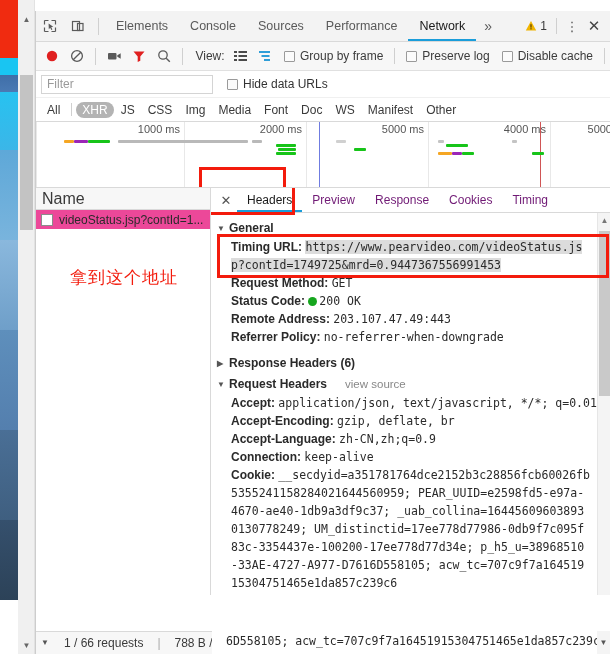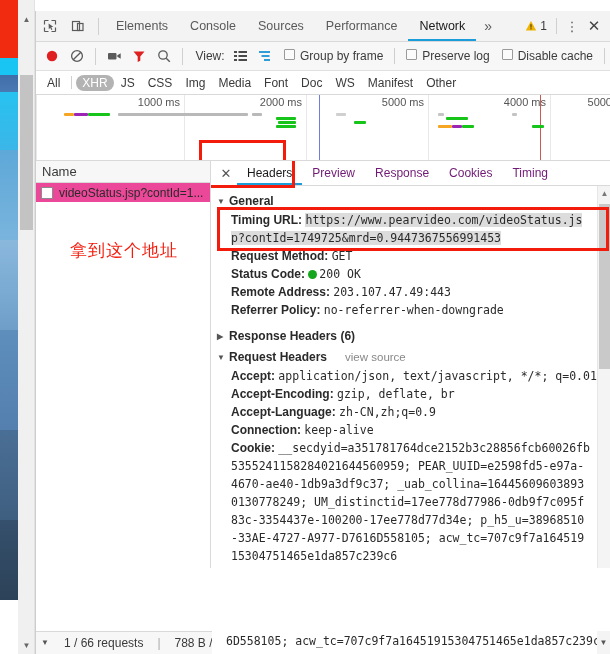--- a/index.html
+++ b/index.html
@@ -95,21 +95,21 @@
     display: flex; align-items: center; padding-left: 4px;
     background: #f7f7f7; font-size: 12px; color: #3c3c3c;
   }
   .nb-icon { width: 26px; height: 28px; display:flex; align-items:center; justify-content:center; cursor:pointer; }
   .nb-label { margin: 0 4px 0 6px; color:#3c3c3c; }
   .chk {
     width: 11px; height: 11px; border: 1px solid #9a9a9a;
     background: #fbfbfb; border-radius: 1px; display:inline-block;
     margin-right: 5px; flex: none;
   }
-  .chkwrap { display:flex; cursor:pointer; padding: 0 6px; white-space:nowrap; }
+  .chkwrap { display:flex; align-items:center; cursor:pointer; padding: 0 6px; white-space:nowrap; }
 
   
   .filterrow {
     height: 27px; display: flex; align-items: center;
     padding-left: 5px; background:#fff; border-bottom: 1px solid #f0f0f0;
   }
   .filterinput {
     width: 172px; height: 19px; border: 1px solid #d4d4d4; background: #fff;
     font-size: 12px; color: #555; padding: 0 5px; outline: none;
     font-family: "Liberation Sans", sans-serif;
@@ -141,21 +141,21 @@
     transform: translateX(-100%); padding-right: 4px; white-space:nowrap;
   }
   .ov-bar { position: absolute; height: 3px; border-radius: 1px; }
   .ov-vline { position:absolute; top:0; bottom:0; width:1px; }
 
   
   .main { position: relative; height: 407px; display: flex; }
   .left-pane { width: 175px; border-right: 1px solid #d9d9d9; background:#fff; position:relative; }
   .lp-header {
     height: 22px; display:flex; align-items:center; padding-left: 6px;
-    font-size: 13px; color:#3a3a3a; border-bottom: 1px solid #d9d9d9;
+    font-size: 16px; color:#3a3a3a; border-bottom: 1px solid #d9d9d9;
     background:#f7f7f7;
     text-align:center;
   }
   .req-row {
     height: 19px; display:flex; align-items:center; padding-left: 5px;
     background:#ec4899; font-size: 12px; color:#2a2a2a; cursor:pointer;
     white-space:nowrap; overflow:hidden;
   }
   .req-icon {
     width: 12px; height: 12px; border: 1px solid #8c8c8c; background:#fff;
@@ -359,20 +359,27 @@
         <span class="chk"></span>
         <span>Preserve log</span>
       </label>
       <label class="chkwrap">
         <span class="chk"></span>
         <span>Disable cache</span>
       </label>
       <div class="vsep"></div>
     </div>
 
+    <div class="filterrow">
+      <input class="filterinput" type="text" placeholder="Filter" style="">
+      <label class="chkwrap" style="margin-left:8px;">
+        <span class="chk"></span>
+        <span>Hide data URLs</span>
+      </label>
+    </div>
 
     <div class="typerow">
       <div class="type">All</div>
       <div class="type-sep"></div>
       <div class="type active">XHR</div>
       <div class="type">JS</div>
       <div class="type">CSS</div>
       <div class="type">Img</div>
       <div class="type">Media</div>
       <div class="type">Font</div>

